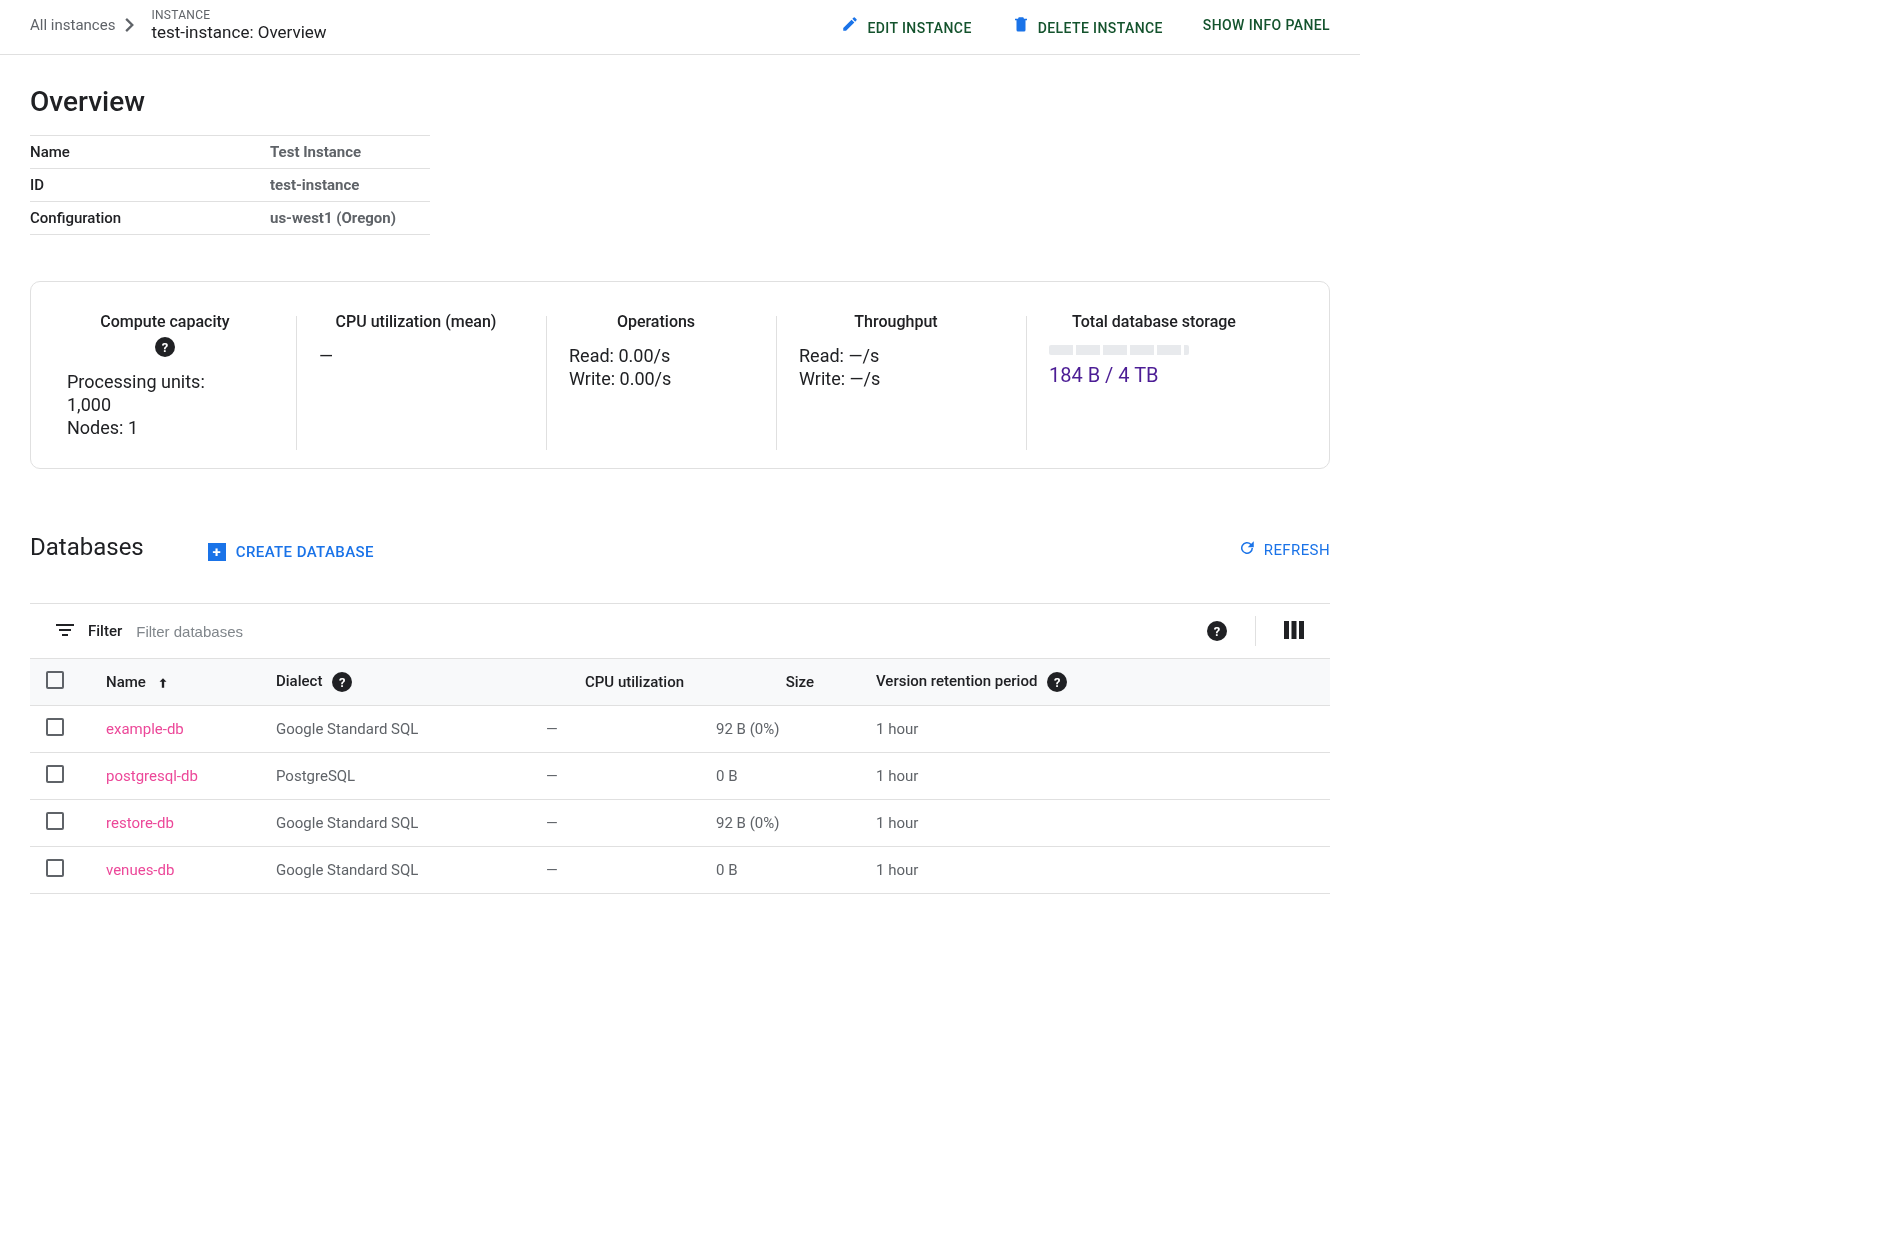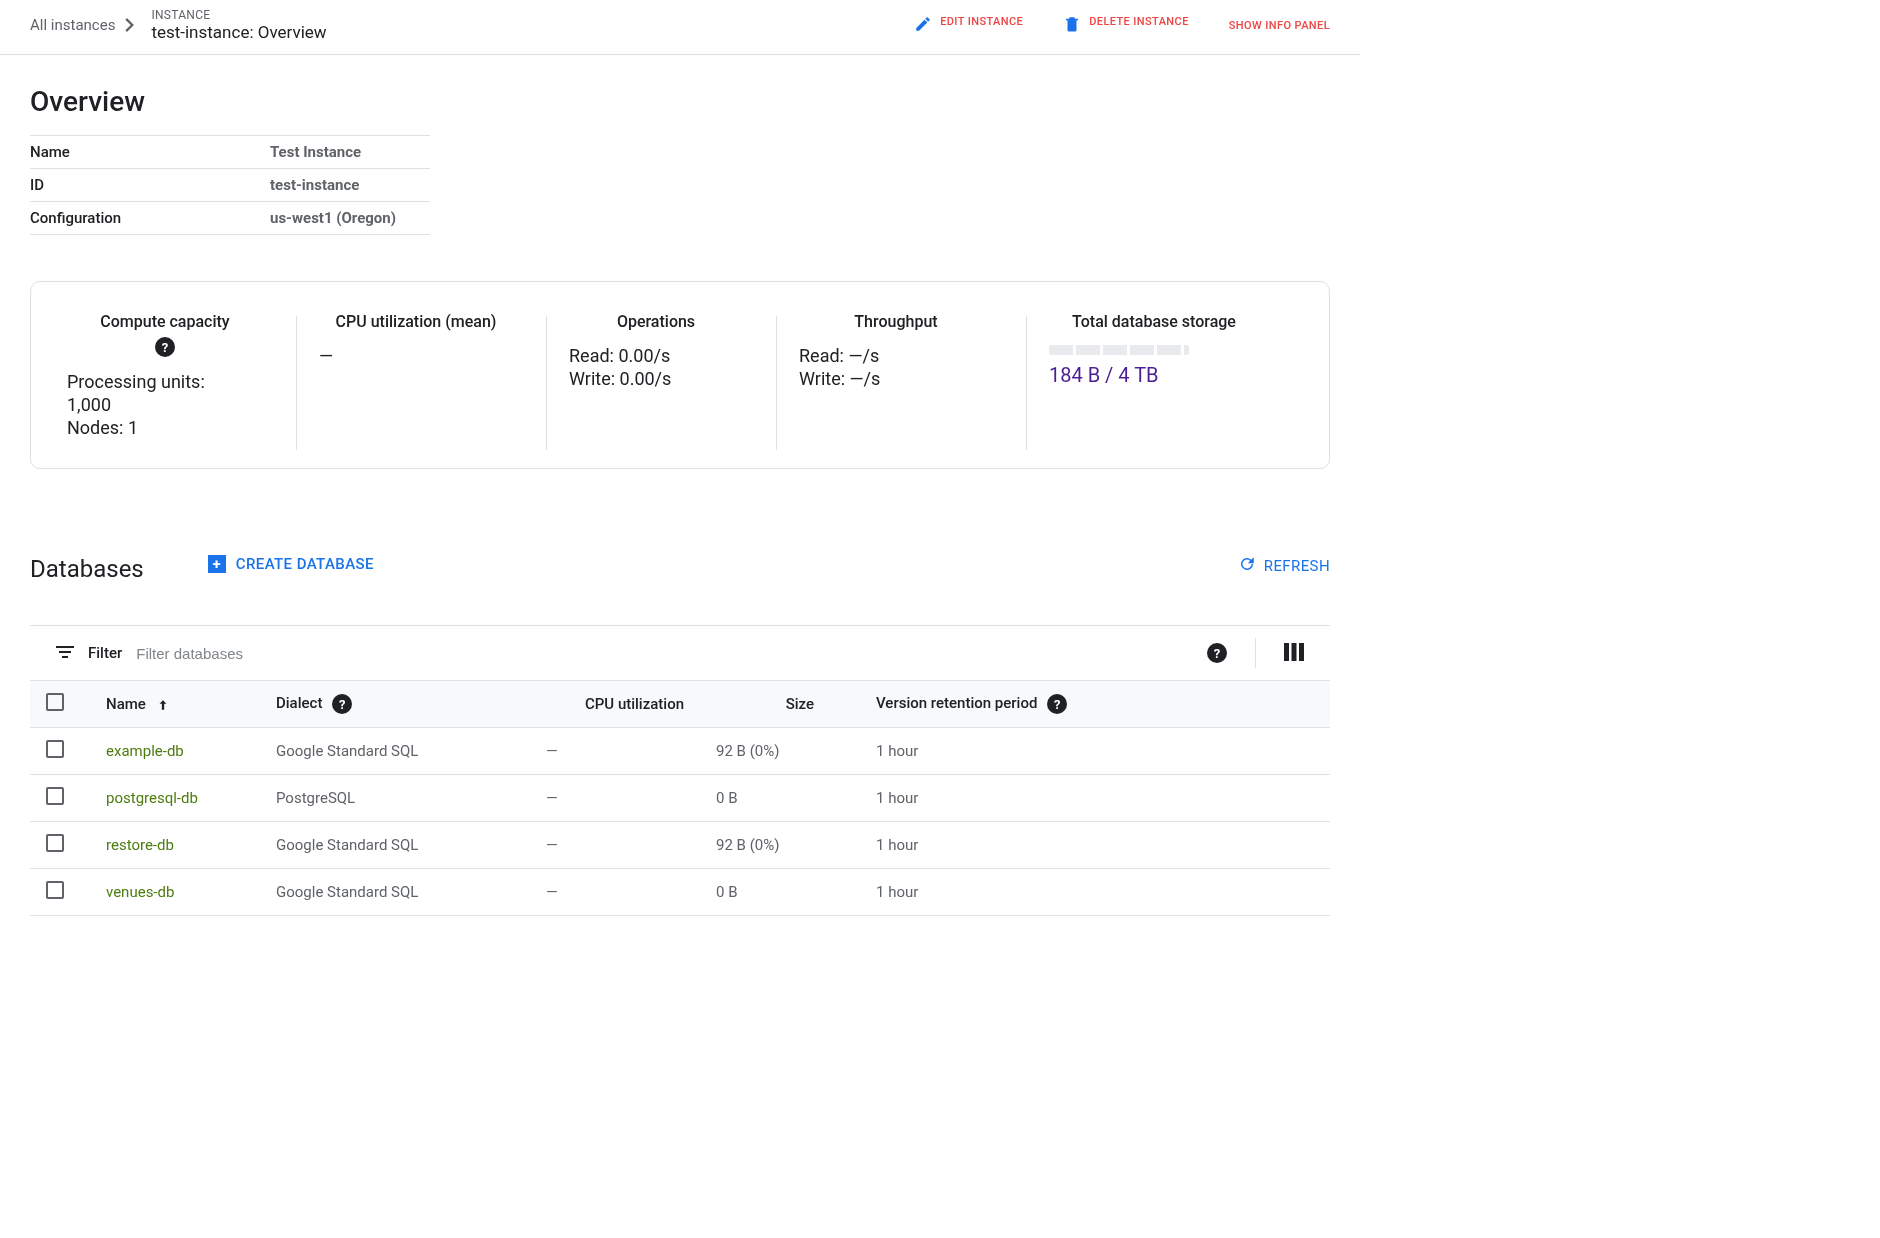--- a/index.html
+++ b/index.html
@@ -22,26 +22,26 @@
       color: #5f6368;
       font-size: 15px;
       cursor: pointer;
     }
     .chevron-right { color: #5f6368; margin: 0 10px; display:inline-flex; }
     .bc-current { display:flex; flex-direction:column; margin-left: 6px;}
     .bc-eyebrow { color:#5f6368; font-size: 12px; letter-spacing: .3px;}
     .bc-title { color:#202124; font-size: 17px; }
     .spacer { flex: 1; }
     .action-btn {
-      color:#ef4444;
+      color:#14532d;
       font-weight:500;
-      font-size:11px;
+      font-size:14px;
       letter-spacing:.4px;
       display:inline-flex;
-      align-items:flex-start;
+      align-items:flex-end;
       gap:8px;
       cursor:pointer;
       margin-left: 40px;
     }
     .action-btn svg { fill:#1a73e8; }
 
     
     .page { padding: 30px 30px 40px 30px; }
     h1.overview {
       font-size: 28px;
@@ -97,22 +97,22 @@
     }
     .storage-bar {
       width:140px; height:10px; border-radius:2px;
       background:repeating-linear-gradient(90deg,#e8eaed 0 24px,#fff 24px 27px);
       margin-bottom:8px;
     }
 
     
     .db-header {
       display:flex;
-      align-items:flex-start;
-      margin-top:86px;
+      align-items:flex-end;
+      margin-top:64px;
     }
     .db-header h2 { font-size:24px; font-weight:400; color:#202124; margin-right:64px;}
     .icon-btn-primary {
       display:inline-flex; align-items:center; gap:10px;
       color:#1a73e8; font-weight:500; font-size:15px; letter-spacing:.4px;
       cursor:pointer;
     }
     .plus-box { width:18px; height:18px; background:#1a73e8; color:#fff; display:flex;align-items:center;justify-content:center; font-weight:700; font-size:15px; line-height:1;}
     .db-header .spacer { flex:1;}
     .refresh-btn { color:#1a73e8; font-weight:400; display:flex;align-items:center;gap:8px; cursor:pointer; font-size:15px; letter-spacing:.4px;}
@@ -138,21 +138,21 @@
 
     
     table.db { width:100%; border-collapse:collapse; margin-top:0;}
     table.db th, table.db td { text-align:left; padding:12px 16px; font-size:15px;}
     table.db thead th {
       background:#f8f9fa;
       font-weight:500;
       border-bottom:1px solid #e0e0e0;
     }
     table.db tbody td { border-bottom:1px solid #e0e0e0; color:#5f6368;}
-    table.db tbody td.name-cell { color:#4d7c0f;}
+    table.db tbody td.name-cell { color:#ec4899;}
     .chk {
       width:18px; height:18px; border:2px solid #5f6368; border-radius:2px; display:inline-block;
       cursor:pointer;
     }
     th.sortable { cursor:pointer; }
     .sort-arrow { margin-left:6px; display:inline-flex; vertical-align:middle;}
     .th-right { text-align:right !important;}
     td.right { text-align:right;}
     th .help-badge, td .help-badge { margin-left:6px; vertical-align:middle;}
     .filter-icon line{stroke:#202124;stroke-width:2;}

